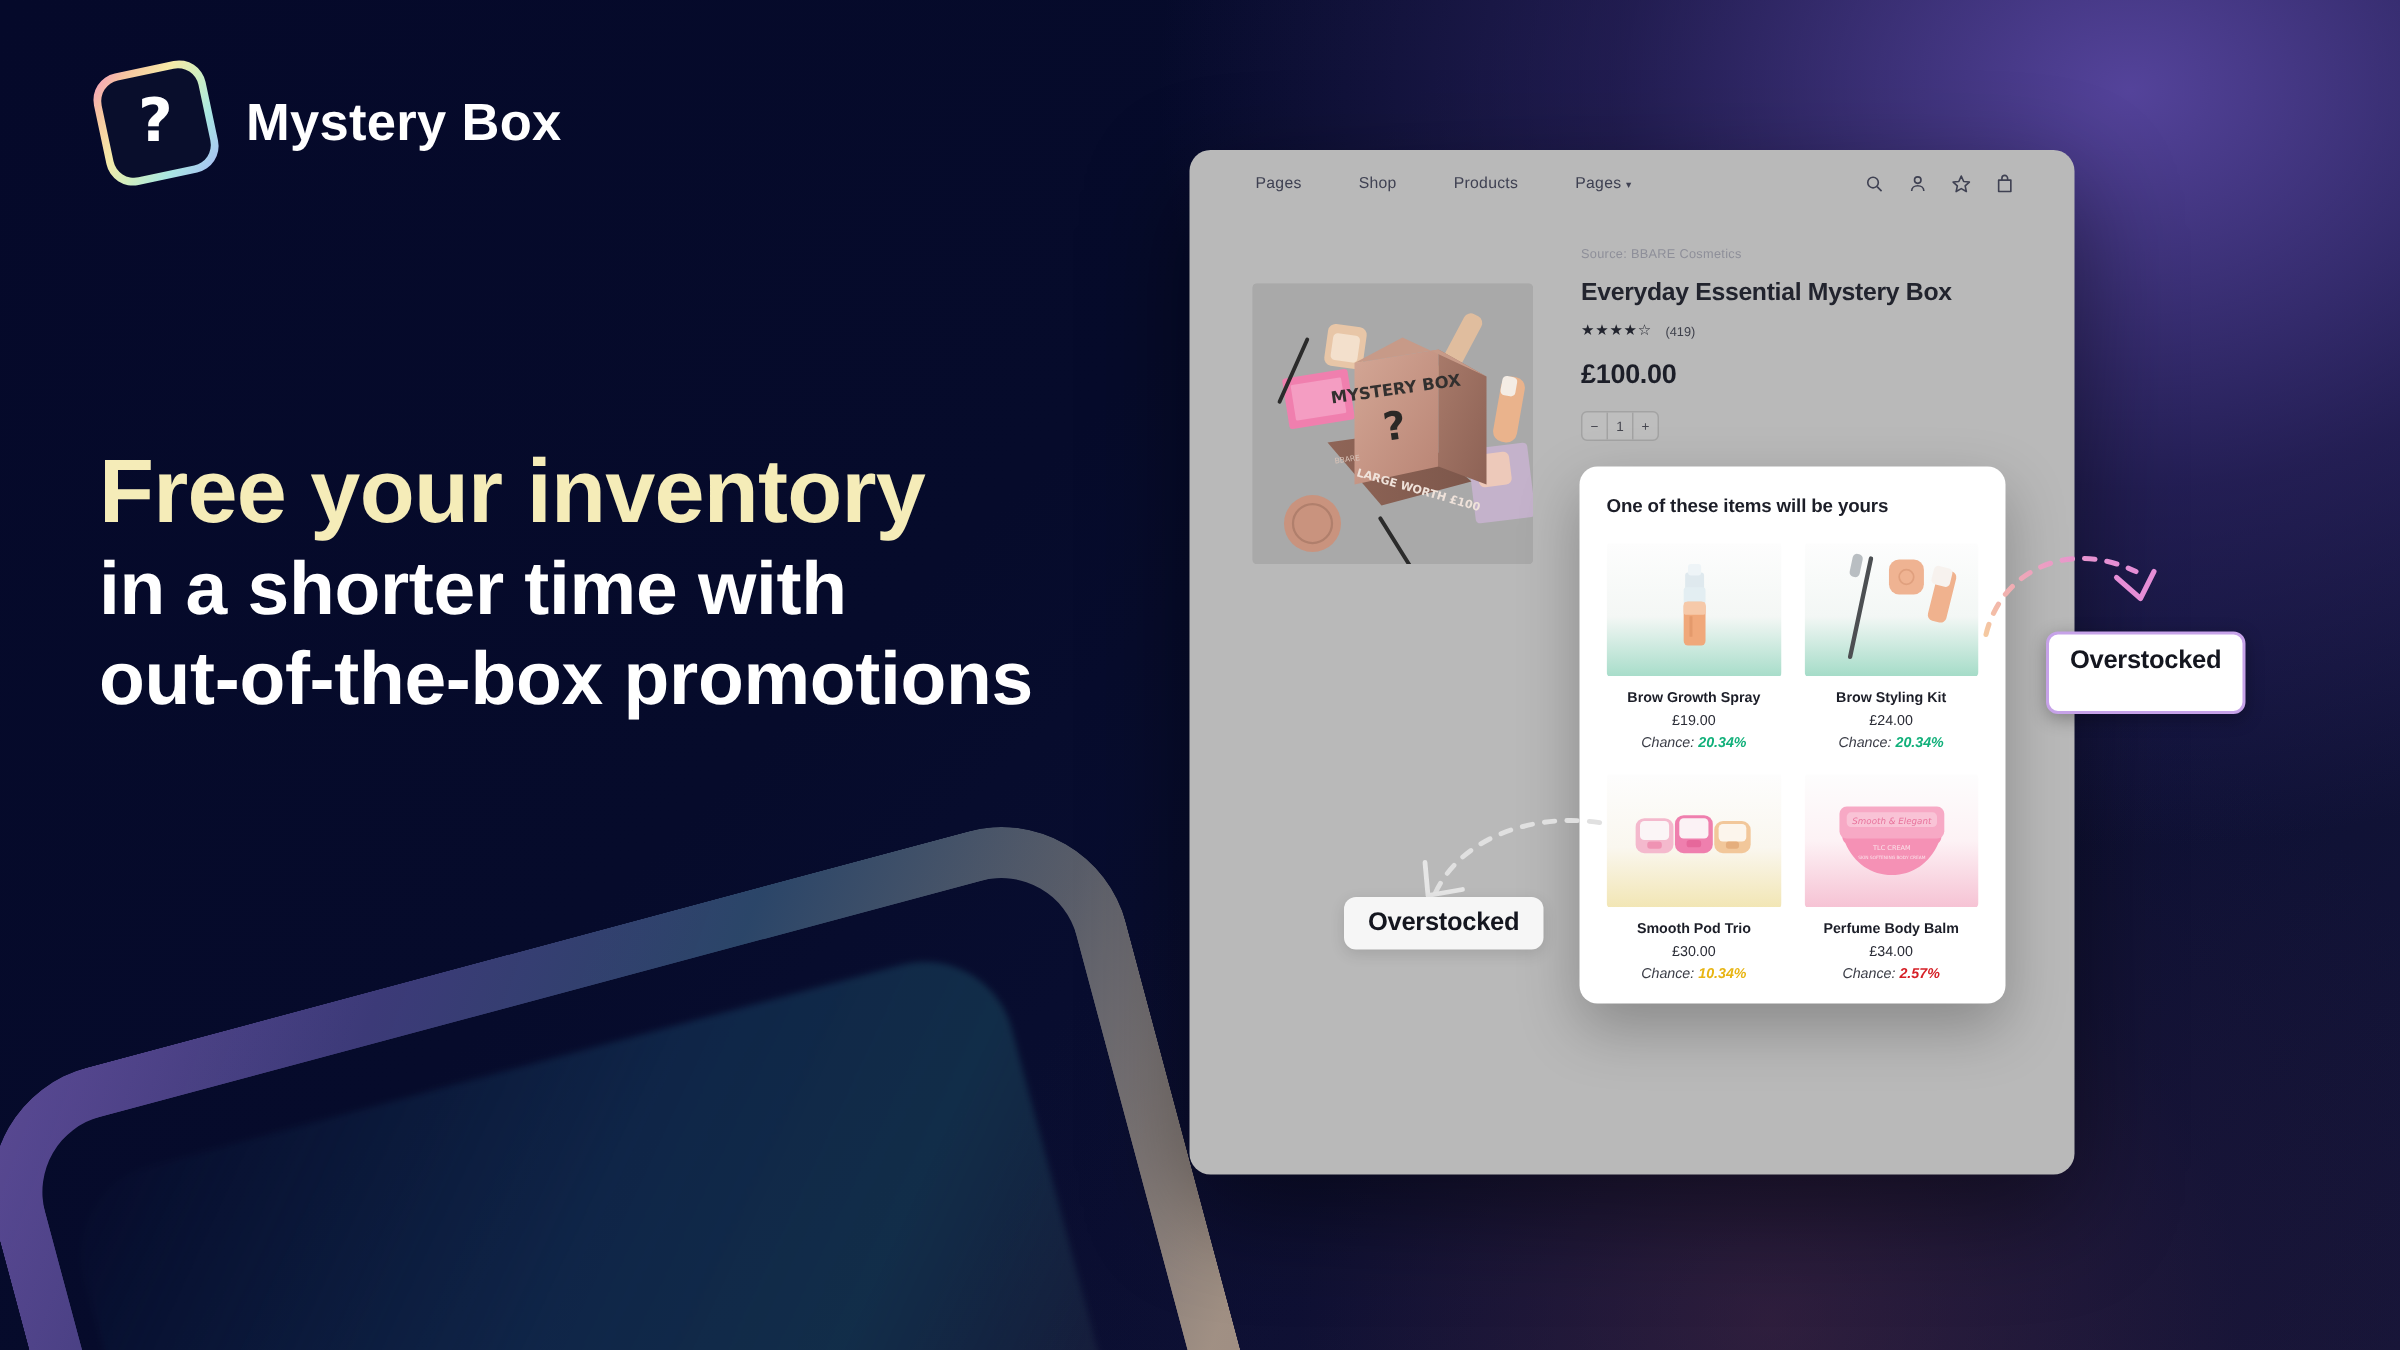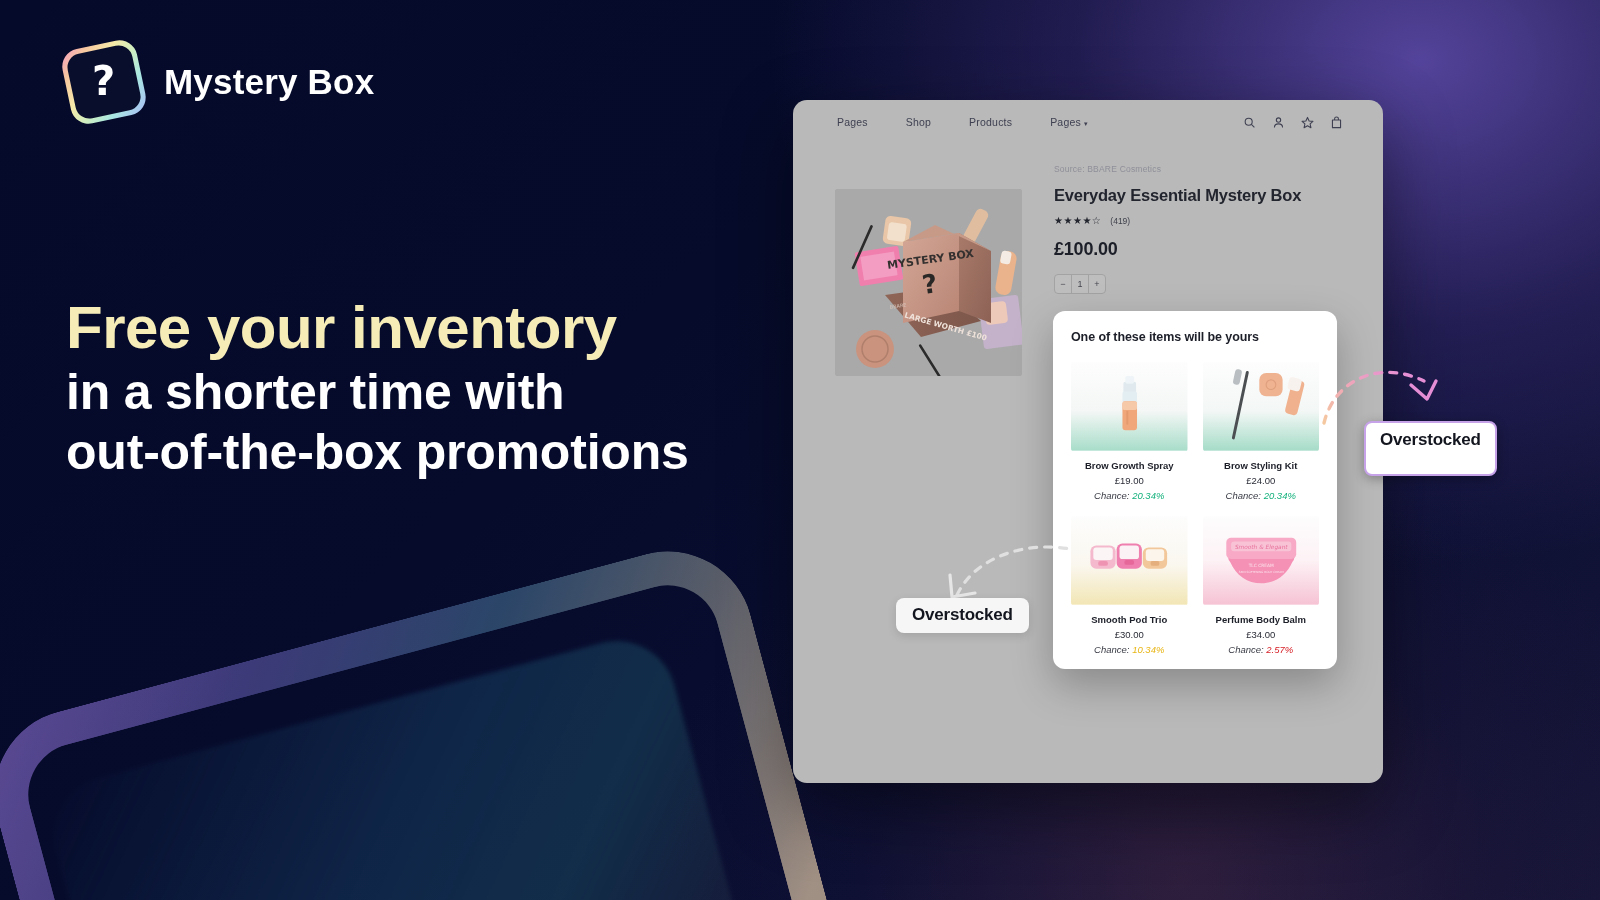--- a/index.html
+++ b/index.html
@@ -253,21 +253,21 @@
     font-weight: bold;
     white-space: nowrap;
   }
   .pitem-price { margin-top: 4px; color: #2a2c36; font-size: 9.5px; }
   .pitem-chance {
     margin-top: 4px;
     font-size: 9.5px;
     font-style: italic;
     color: #3a3c46;
   }
-  .pitem-chance b { font-weight: normal; font-style: italic; text-align: center; }
+  .pitem-chance b { font-weight: bold; font-style: italic; text-align: center; }
   .badge {
     position: absolute;
     display: inline-flex;
     align-items: center;
     justify-content: center;
     background: #f6f6f6;
     color: #14161f;
     font-size: 17px;
     font-weight: bold;
     border-radius: 8px;

